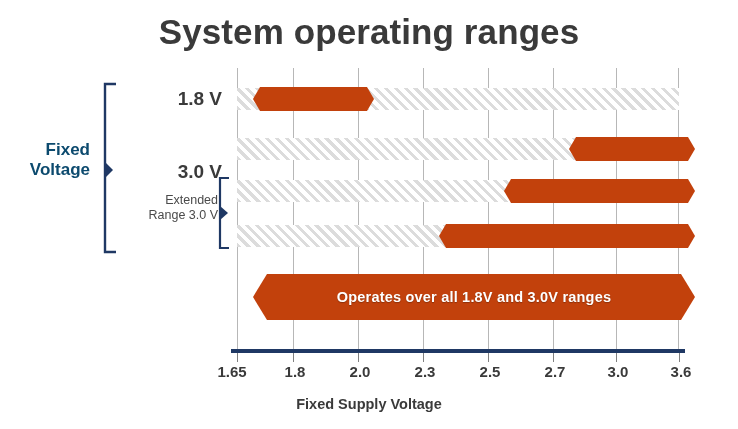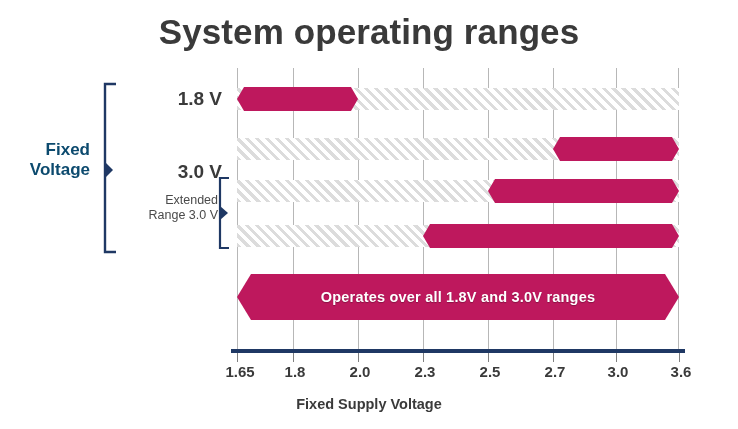--- a/index.html
+++ b/index.html
@@ -39,22 +39,23 @@
     background-color:#ffffff;
     background-image:repeating-linear-gradient(
         45deg,
         #dcdcdc 0px, #dcdcdc 3px,
         #ffffff 3px, #ffffff 7px);
   }
 
   
   .bar{
     position:absolute;
-    background:#be185d;
+    background:#c2410c;
     clip-path:polygon(0% 50%, 7px 0%, calc(100% - 7px) 0%, 100% 50%, calc(100% - 7px) 100%, 7px 100%);
+    margin-left:16px;
   }
   .bar.wide{
     clip-path:polygon(0% 50%, 14px 0%, calc(100% - 14px) 0%, 100% 50%, calc(100% - 14px) 100%, 14px 100%);
     display:flex;align-items:center;justify-content:center;
   }
   .bar-label{
     color:#ffffff;font-size:14.5px;font-weight:bold;
     text-shadow:0 1px 1px rgba(0,0,0,.28);
     white-space:nowrap;letter-spacing:.2px;
   }
@@ -151,21 +152,21 @@
 
   <div class="tick" style="left:237px;"></div>
   <div class="tick" style="left:293px;"></div>
   <div class="tick" style="left:358px;"></div>
   <div class="tick" style="left:423px;"></div>
   <div class="tick" style="left:488px;"></div>
   <div class="tick" style="left:553px;"></div>
   <div class="tick" style="left:616px;"></div>
   <div class="tick" style="left:679px;"></div>
 
-  <div class="tick-label" style="left:240px;">1.65</div>
+  <div class="tick-label" style="left:232px;">1.65</div>
   <div class="tick-label" style="left:295px;">1.8</div>
   <div class="tick-label" style="left:360px;">2.0</div>
   <div class="tick-label" style="left:425px;">2.3</div>
   <div class="tick-label" style="left:490px;">2.5</div>
   <div class="tick-label" style="left:555px;">2.7</div>
   <div class="tick-label" style="left:618px;">3.0</div>
   <div class="tick-label" style="left:681px;">3.6</div>
 
   <div class="axis-title">Fixed Supply Voltage</div>
 

